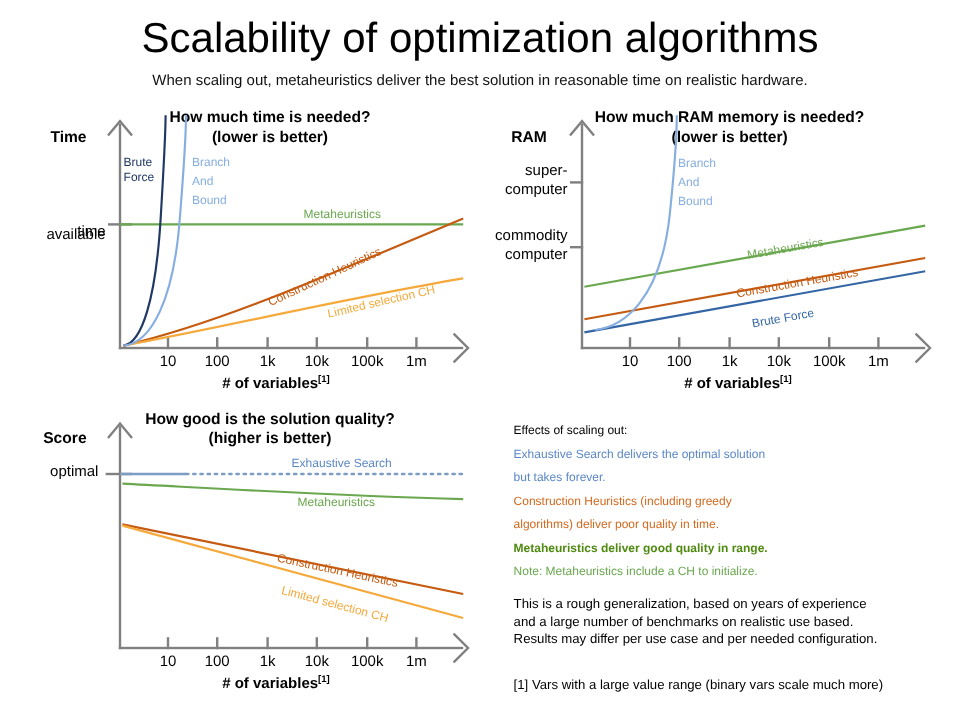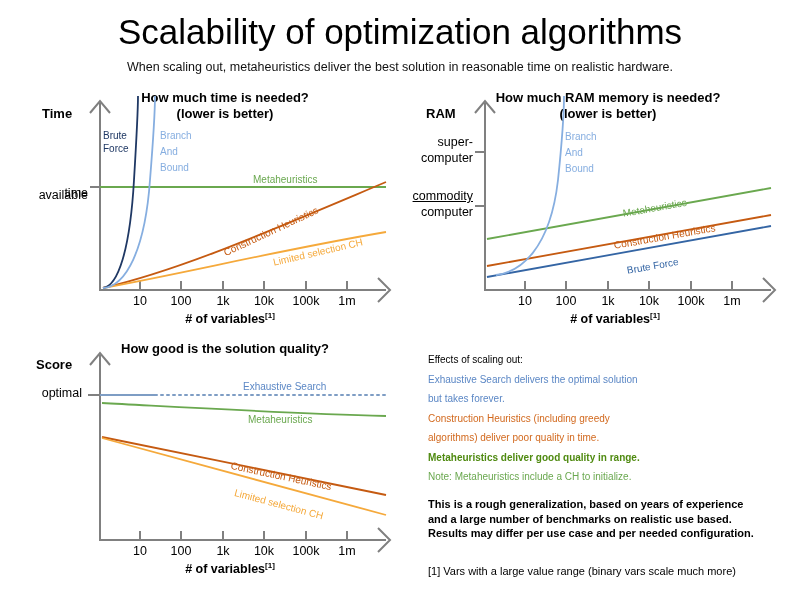--- a/index.html
+++ b/index.html
@@ -51,21 +51,21 @@
 
   
   .notes{position:absolute;left:428px;top:350px;width:360px;}
   .notes .line{font-size:10px;line-height:19.5px;white-space:nowrap;}
   .notes .l-black{color:#000;}
   .notes .l-blue{color:#5b87c5;}
   .notes .l-orange{color:#d2691e;}
   .notes .l-green-bold{color:#4f8a10;font-weight:bold;}
   .notes .l-green{color:#6aa84f;}
   .small-block{position:absolute;left:428px;top:497px;width:360px;}
-  .small-block .line{font-size:11px;line-height:14.5px;color:#000;white-space:nowrap;font-weight:bold;}
+  .small-block .line{font-size:11px;line-height:14.5px;color:#000;white-space:nowrap;}
   .footnote{position:absolute;left:428px;top:565px;width:370px;
             font-size:11px;color:#000;white-space:nowrap;}
 </style>
 </head>
 <body>
 
 <div class="page">
 
   <div class="title">Scalability of optimization algorithms</div>
   <div class="subtitle">When scaling out, metaheuristics deliver the best solution in reasonable time on realistic hardware.</div>
@@ -149,21 +149,21 @@
     <div class="axis-line" style="left:74px;top:289px;width:287px;height:2px;"></div>
     <svg class="svg-layer" width="390" height="330">
       <path d="M353,278 L365,290 L353,302" fill="none" stroke="#808080" stroke-width="2"></path>
     </svg>
 
     <div class="tick" style="left:65px;top:151px;width:11px;height:2px;"></div>
     <div class="ylabel" style="left:-35px;top:135px;width:98px;">super-</div>
     <div class="ylabel" style="left:-35px;top:151px;width:98px;">computer</div>
 
     <div class="tick" style="left:65px;top:205px;width:11px;height:2px;"></div>
-    <div class="ylabel" style="left:-35px;top:189px;width:98px;text-decoration:underline;">commodity</div>
+    <div class="ylabel" style="left:-35px;top:189px;width:98px;">commodity</div>
     <div class="ylabel" style="left:-35px;top:205px;width:98px;">computer</div>
 
     <div class="tick" style="left:114px;top:281px;width:2px;height:10px;"></div>
     <div class="tick" style="left:155px;top:281px;width:2px;height:10px;"></div>
     <div class="tick" style="left:197px;top:281px;width:2px;height:10px;"></div>
     <div class="tick" style="left:238px;top:281px;width:2px;height:10px;"></div>
     <div class="tick" style="left:280px;top:281px;width:2px;height:10px;"></div>
     <div class="tick" style="left:321px;top:281px;width:2px;height:10px;"></div>
 
     <div class="tick-label" style="left:90px;top:294px;width:50px;">10</div>
@@ -189,20 +189,21 @@
     <div class="curve-label" style="left:155px;top:163px;color:#86aee0;">Bound</div>
 
     <div class="curve-label rot-up" style="left:212px;top:208px;color:#6aa84f;transform:rotate(-10deg);transform-origin:0 0;">Metaheuristics</div>
     <div class="curve-label rot-up" style="left:203px;top:240px;color:#c55a11;transform:rotate(-10deg);transform-origin:0 0;">Construction Heuristics</div>
     <div class="curve-label rot-up" style="left:216px;top:265px;color:#3465a4;transform:rotate(-10deg);transform-origin:0 0;">Brute Force</div>
   </div>
 
   <div class="panel" style="left:0;top:330px;width:410px;height:270px;">
 
     <div class="chart-title" style="left:105px;top:11px;width:240px;">How good is the solution quality?</div>
+    <div class="chart-title" style="left:105px;top:27px;width:240px;">(higher is better)</div>
 
     <div class="axis-name" style="left:36px;top:27px;">Score</div>
 
     <div class="axis-line" style="left:99px;top:25px;width:2px;height:186px;"></div>
     <svg class="svg-layer" width="410" height="270">
       <path d="M90,35 L100,23 L110,35" fill="none" stroke="#808080" stroke-width="2"></path>
     </svg>
     <div class="axis-line" style="left:99px;top:209px;width:287px;height:2px;"></div>
     <svg class="svg-layer" width="410" height="270">
       <path d="M378,198 L390,210 L378,222" fill="none" stroke="#808080" stroke-width="2"></path>

